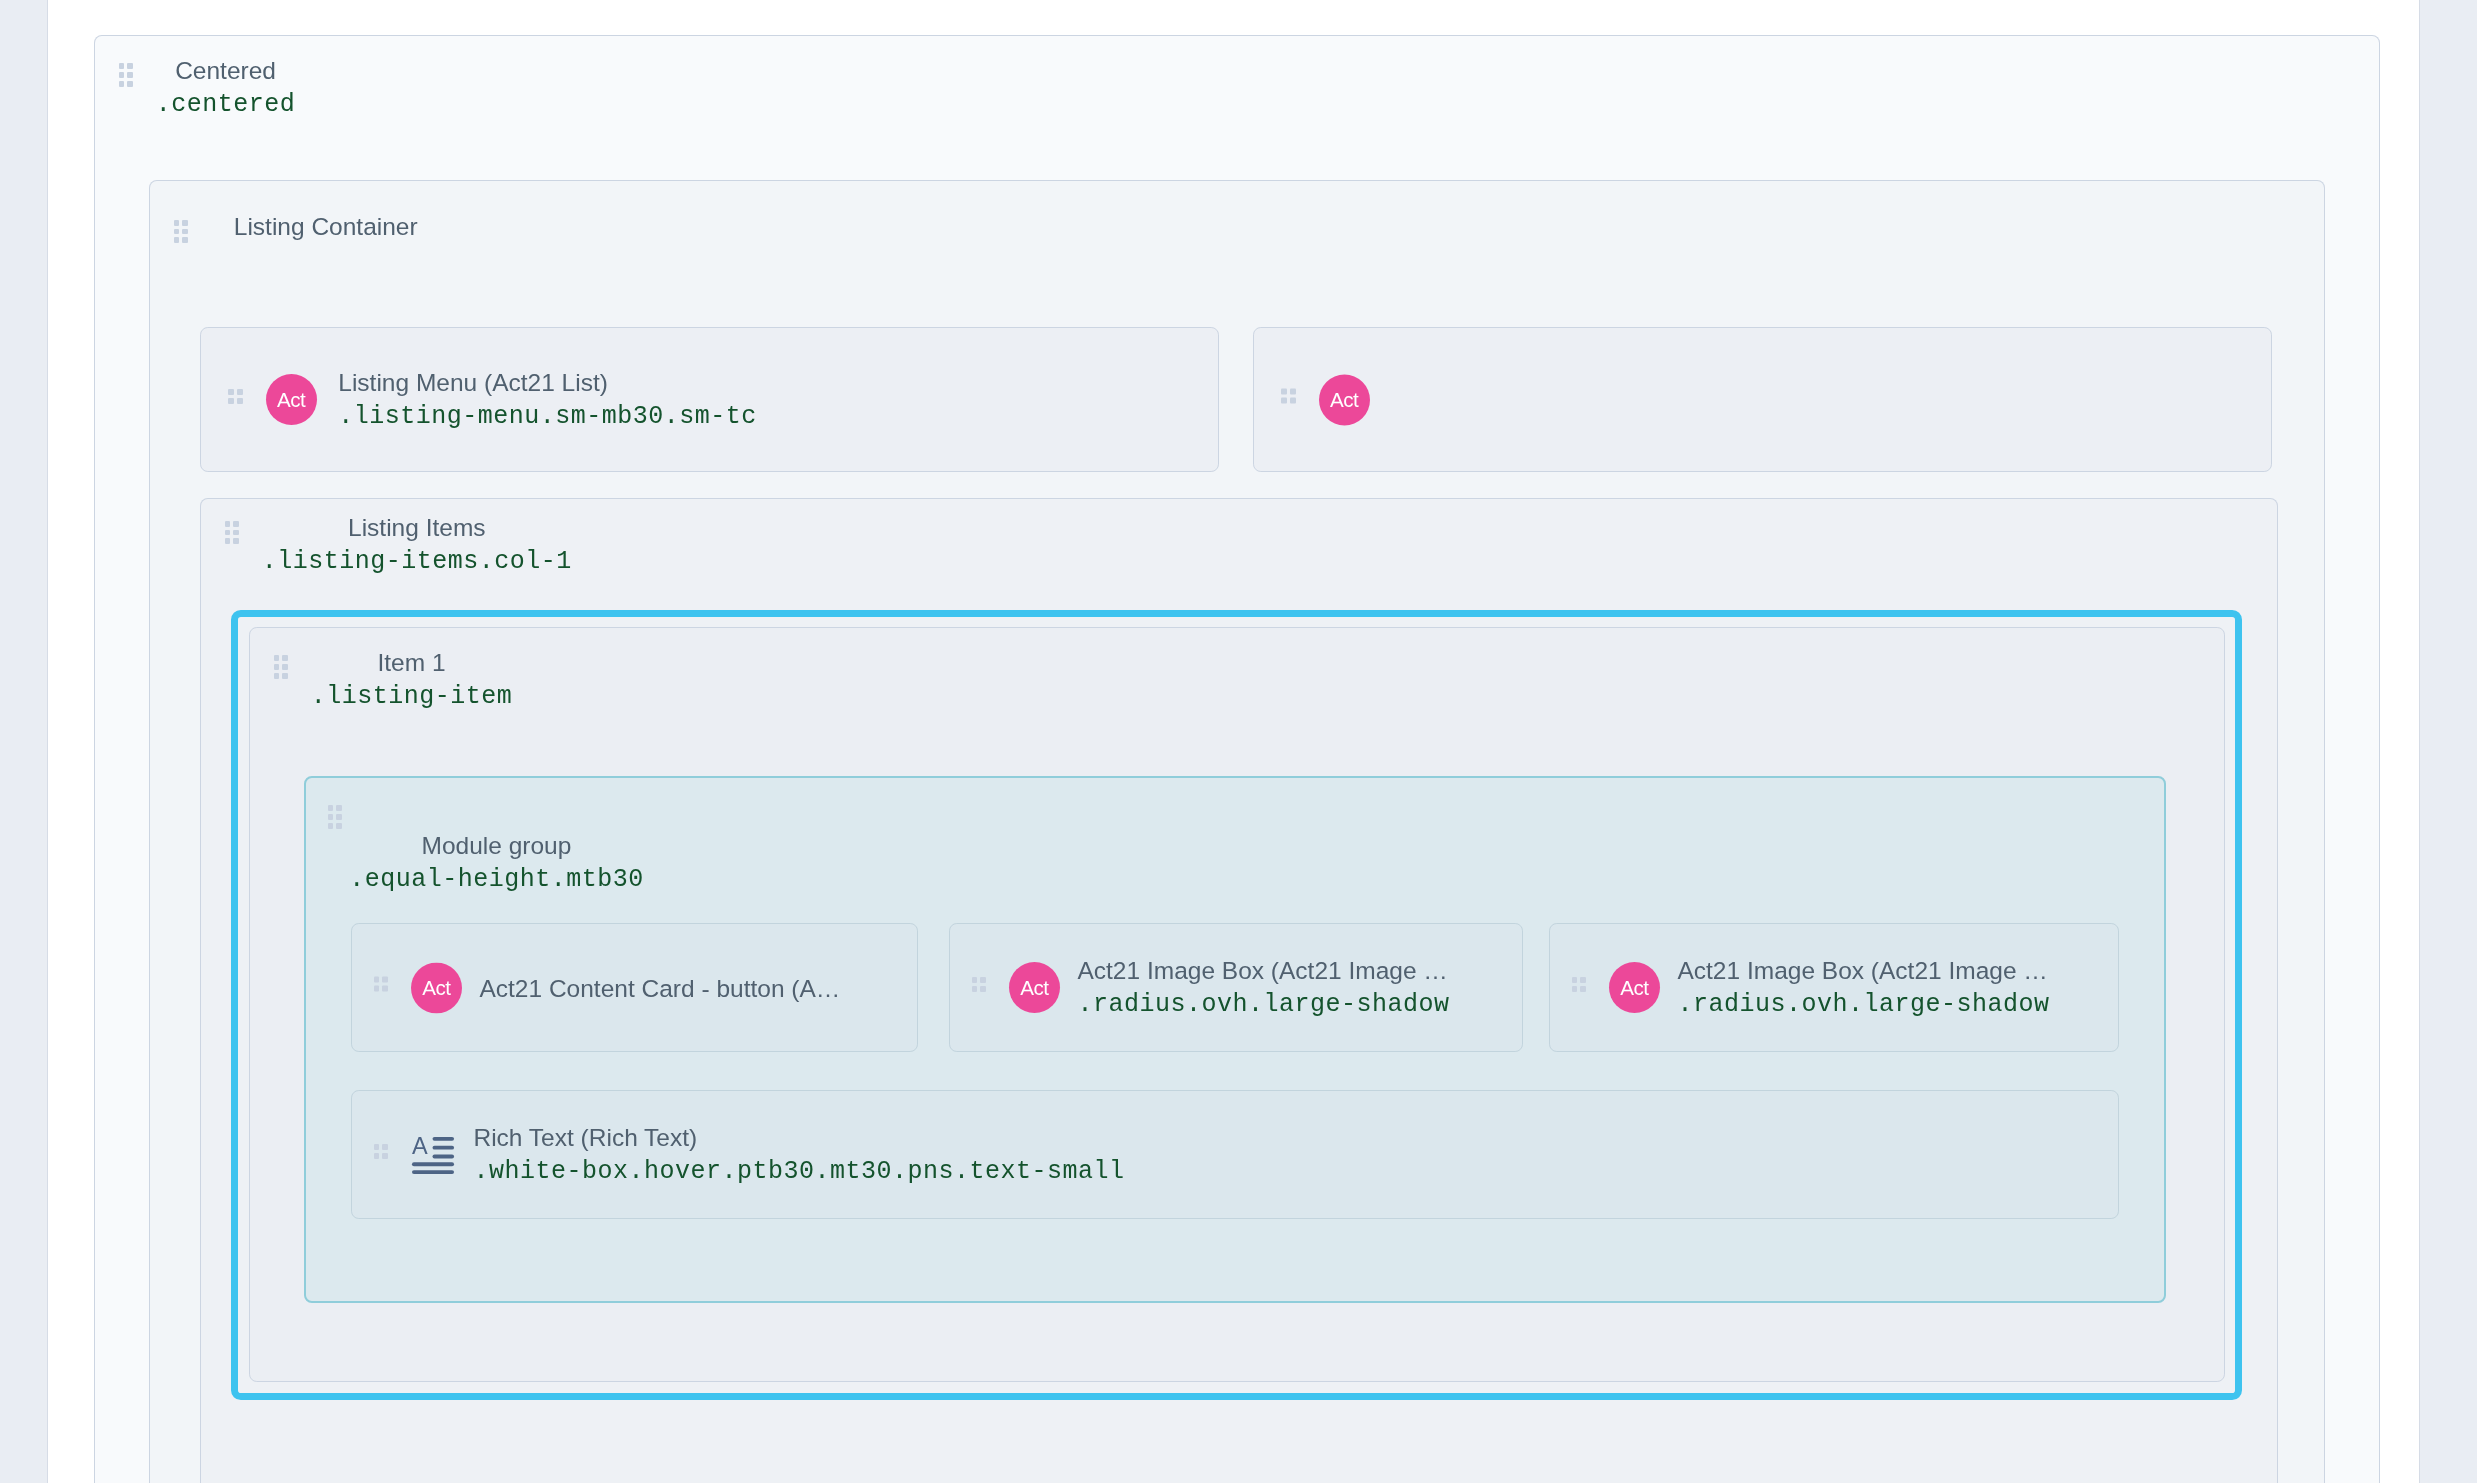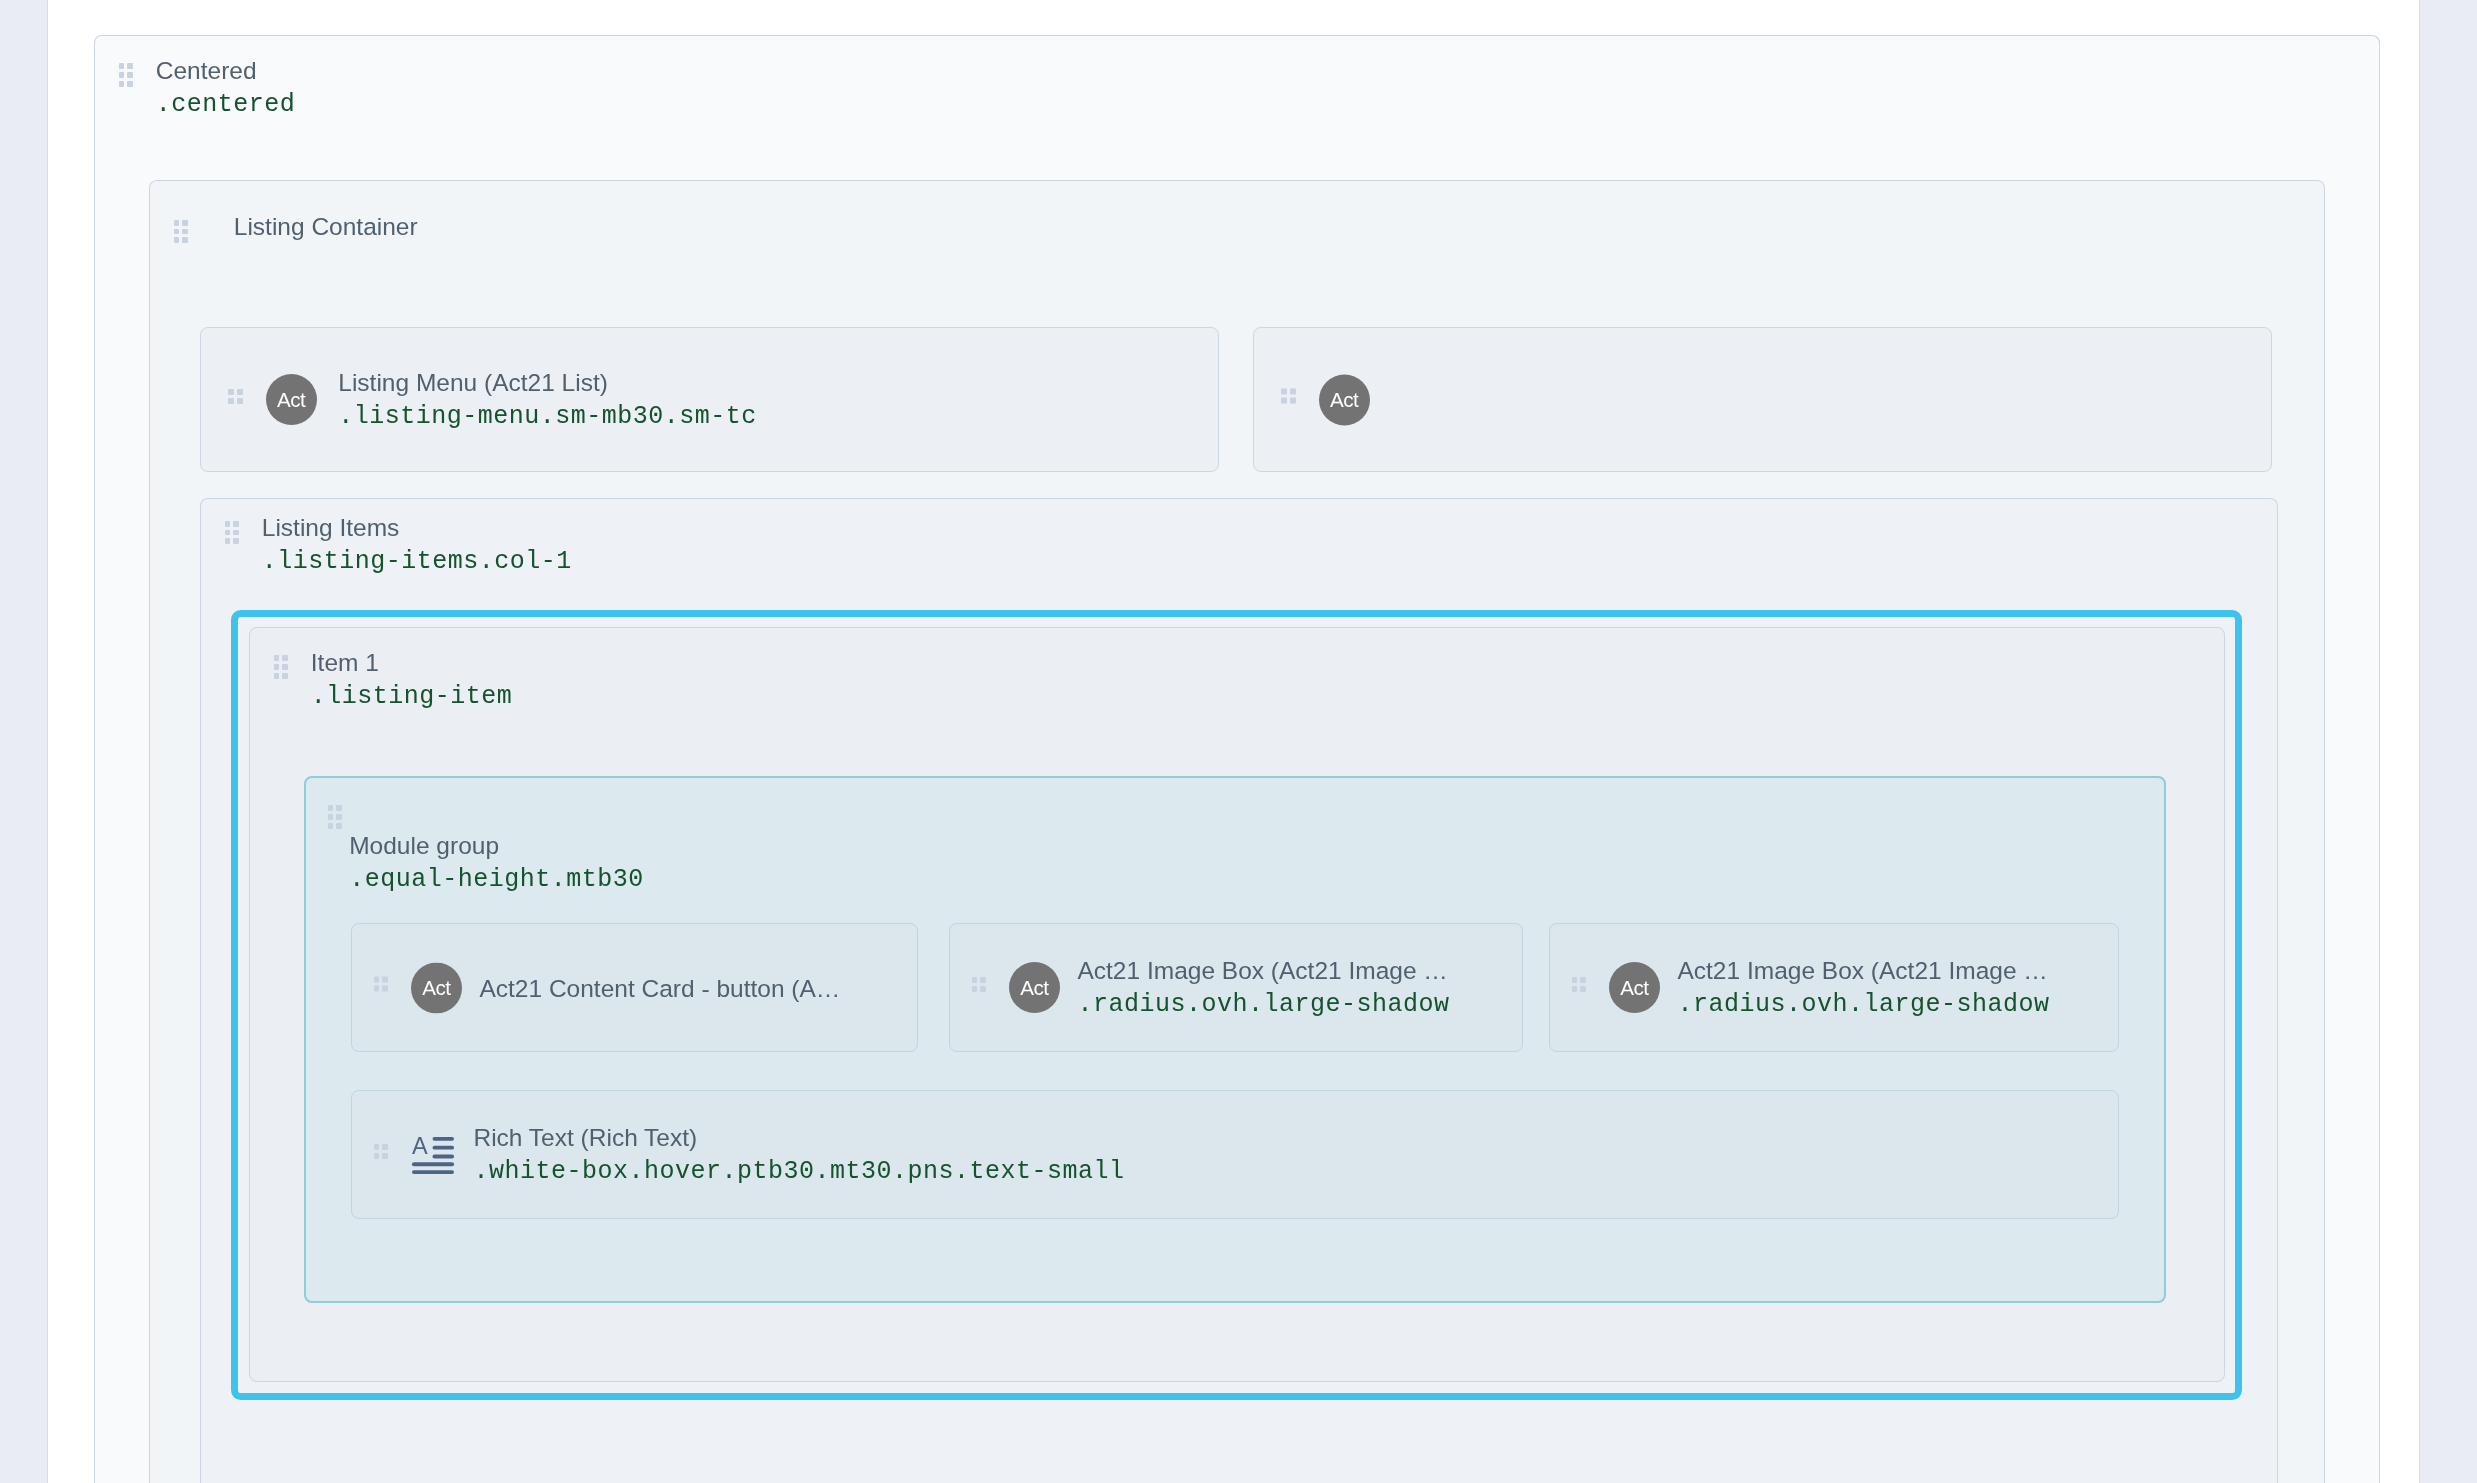--- a/index.html
+++ b/index.html
@@ -40,20 +40,21 @@
   
   .node {
     position: absolute;
     border-radius: 7.8px;
   }
 
   .node-head {
     position: absolute;
     display: flex;
     align-items: flex-start;
+    text-align: center;
   }
 
   .grip {
     width: 15.7px;
     height: 31px;
     flex: 0 0 15.7px;
     display: grid;
     grid-template-columns: 5.9px 5.9px;
     grid-template-rows: 5.9px 5.9px 5.9px;
     gap: 2.9px;
@@ -121,21 +122,21 @@
     top: 50%;
     transform: translateY(-50%);
     display: flex;
     align-items: center;
   }
 
   .avatar {
     width: 51px; height: 51px;
     flex: 0 0 51px;
     border-radius: 50%;
-    background: #737373;
+    background: #ec4899;
     color: #ffffff;
     display: flex;
     align-items: center;
     justify-content: center;
     font-size: 20.6px;
     font-family: "Liberation Sans", sans-serif;
     margin-left: 21.6px;
     letter-spacing: -0.5px;
   }
 

